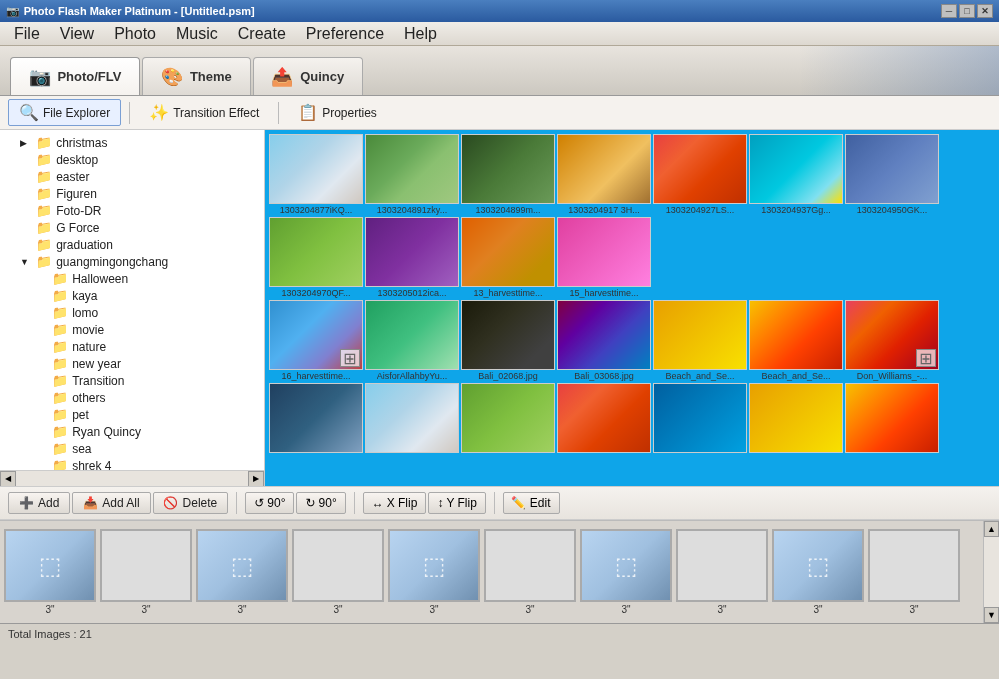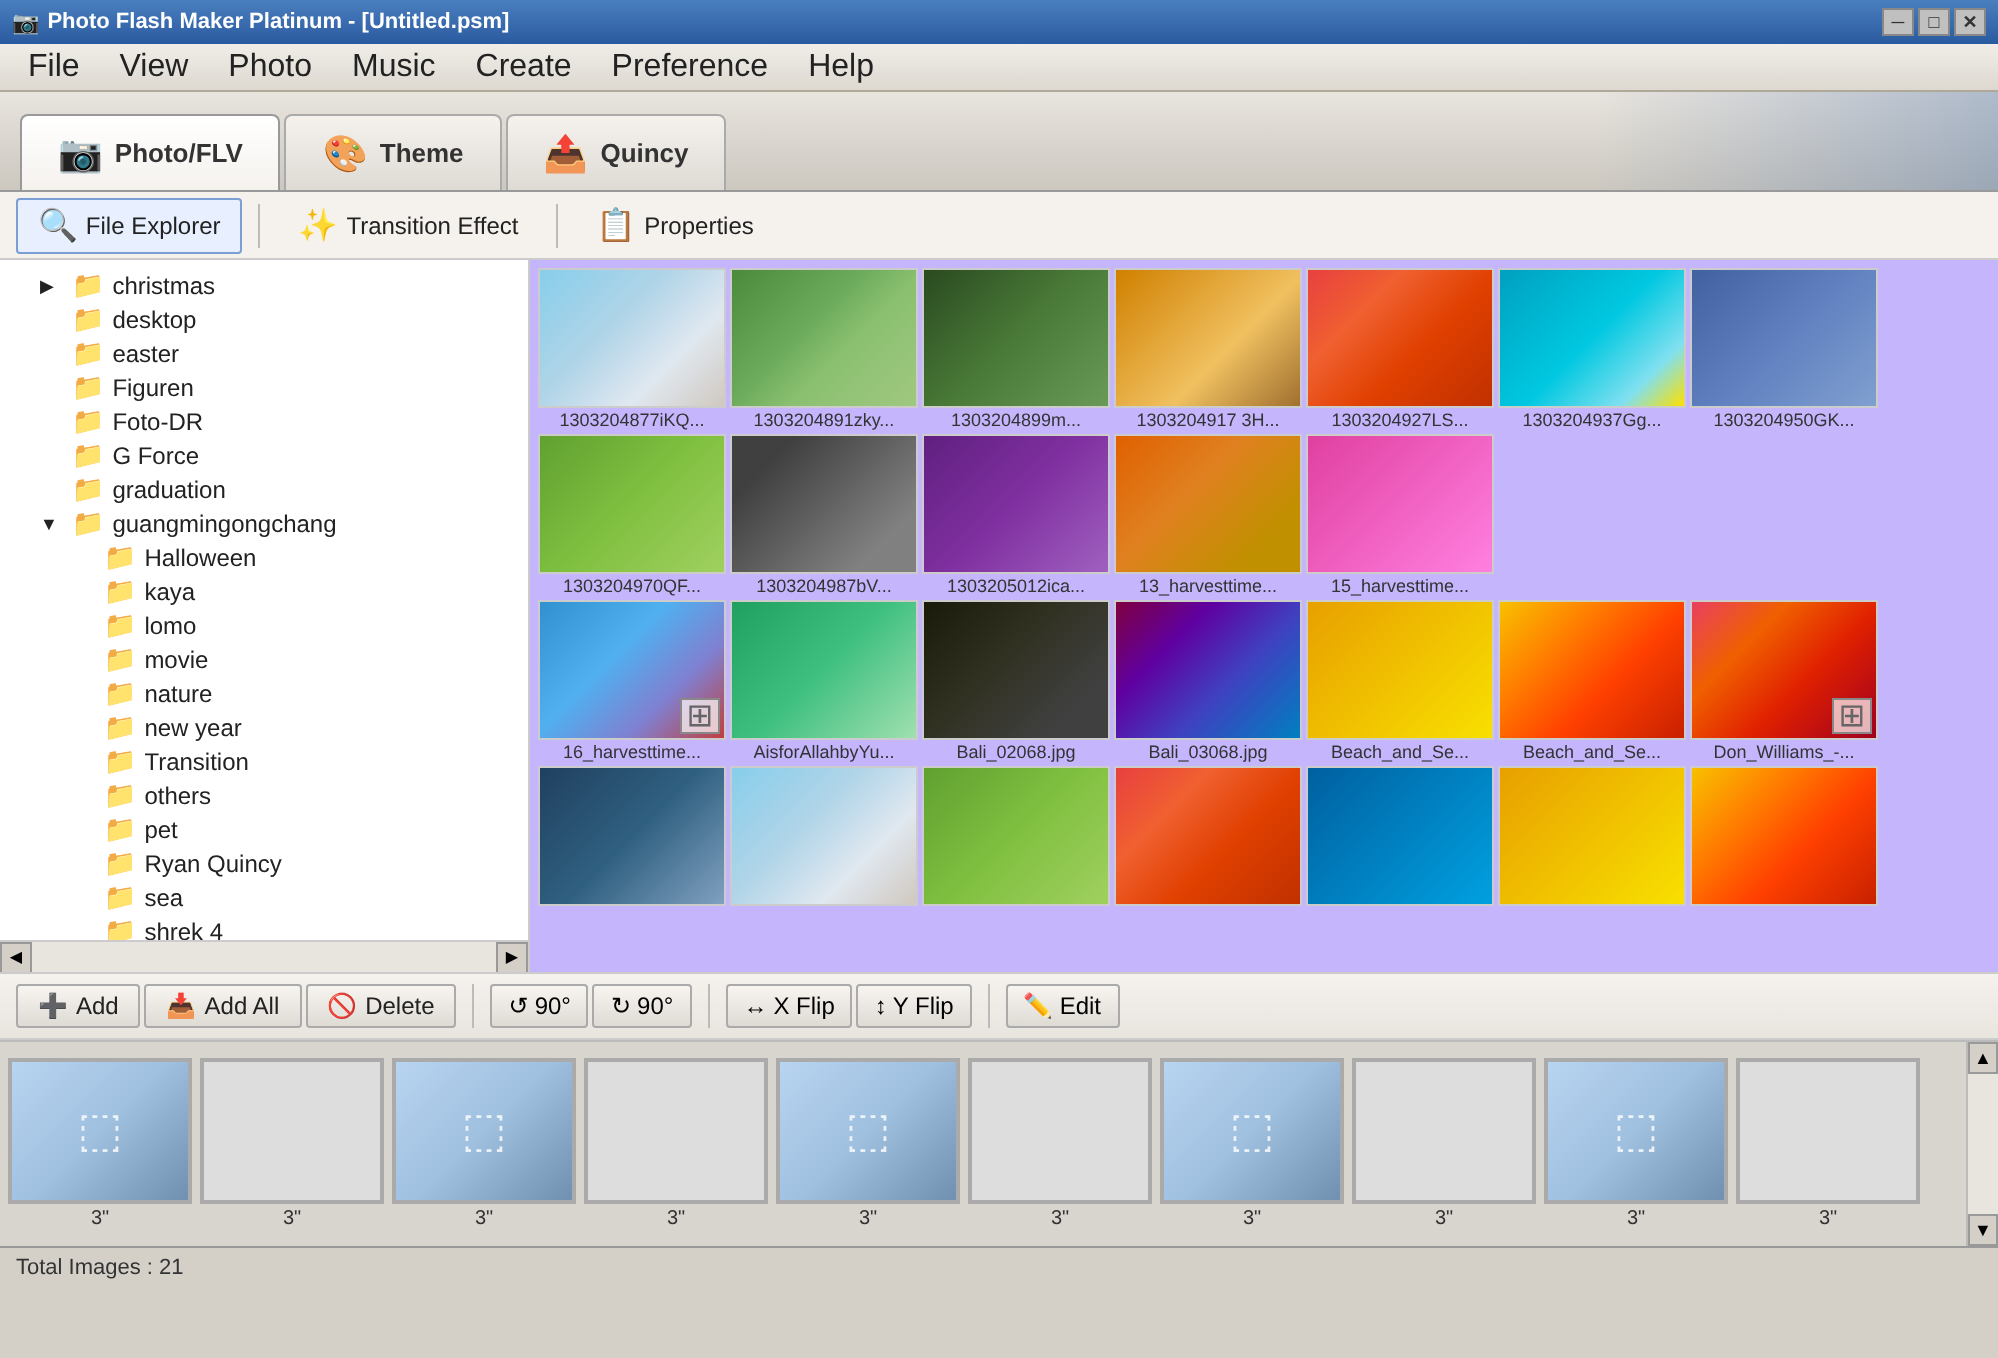--- a/index.html
+++ b/index.html
@@ -151,21 +151,21 @@
     }
     .hscroll-btn { width: 16px; height: 16px; background: #d4d0c8; border: 1px solid #999; font-size: 8px; cursor: pointer; display: flex; align-items: center; justify-content: center; flex-shrink: 0; }
     .hscroll-track { flex: 1; height: 100%; background: #e8e4de; }
 
     
     #photo-panel {
       flex: 1;
       overflow-y: auto;
       overflow-x: hidden;
       padding: 4px;
-      background: #c4b5fd;
+      background: #0ea5e9;
     }
     #photo-panel::-webkit-scrollbar { width: 16px; }
     #photo-panel::-webkit-scrollbar-track { background: #f0f0f0; border: 1px solid #ccc; }
     #photo-panel::-webkit-scrollbar-thumb { background: #c0c0c0; border: 1px solid #999; }
 
     .photo-row { display: flex; gap: 2px; margin-bottom: 2px; }
     .photo-cell {
       display: flex; flex-direction: column; align-items: center;
       cursor: pointer;
     }
@@ -513,24 +513,20 @@
           <div class="photo-thumb p7"></div>
           <div class="photo-label">1303204950GK...</div>
         </div>
       </div>
       <div class="photo-row">
         <div class="photo-cell">
           <div class="photo-thumb p8"></div>
           <div class="photo-label">1303204970QF...</div>
         </div>
         <div class="photo-cell">
-          <div class="photo-thumb p9"></div>
-          <div class="photo-label">1303204987bV...</div>
-        </div>
-        <div class="photo-cell">
           <div class="photo-thumb p11"></div>
           <div class="photo-label">1303205012ica...</div>
         </div>
         <div class="photo-cell">
           <div class="photo-thumb p12"></div>
           <div class="photo-label">13_harvesttime...</div>
         </div>
         <div class="photo-cell">
           <div class="photo-thumb p14"></div>
           <div class="photo-label">15_harvesttime...</div>

